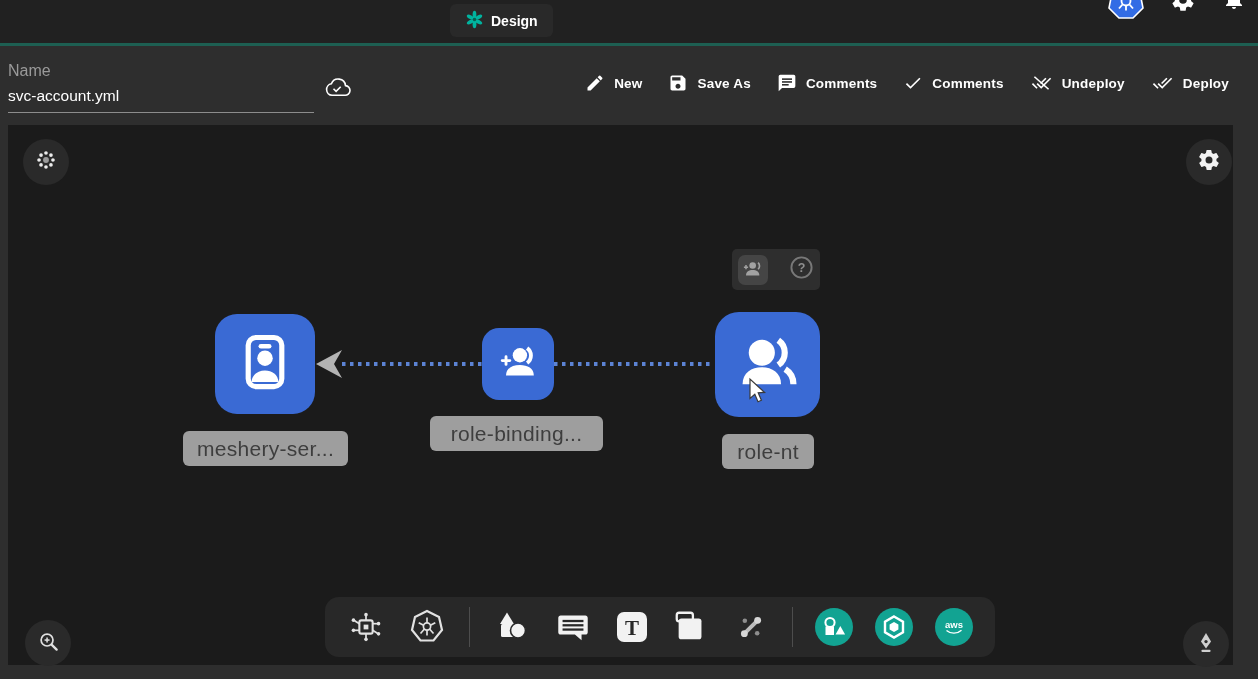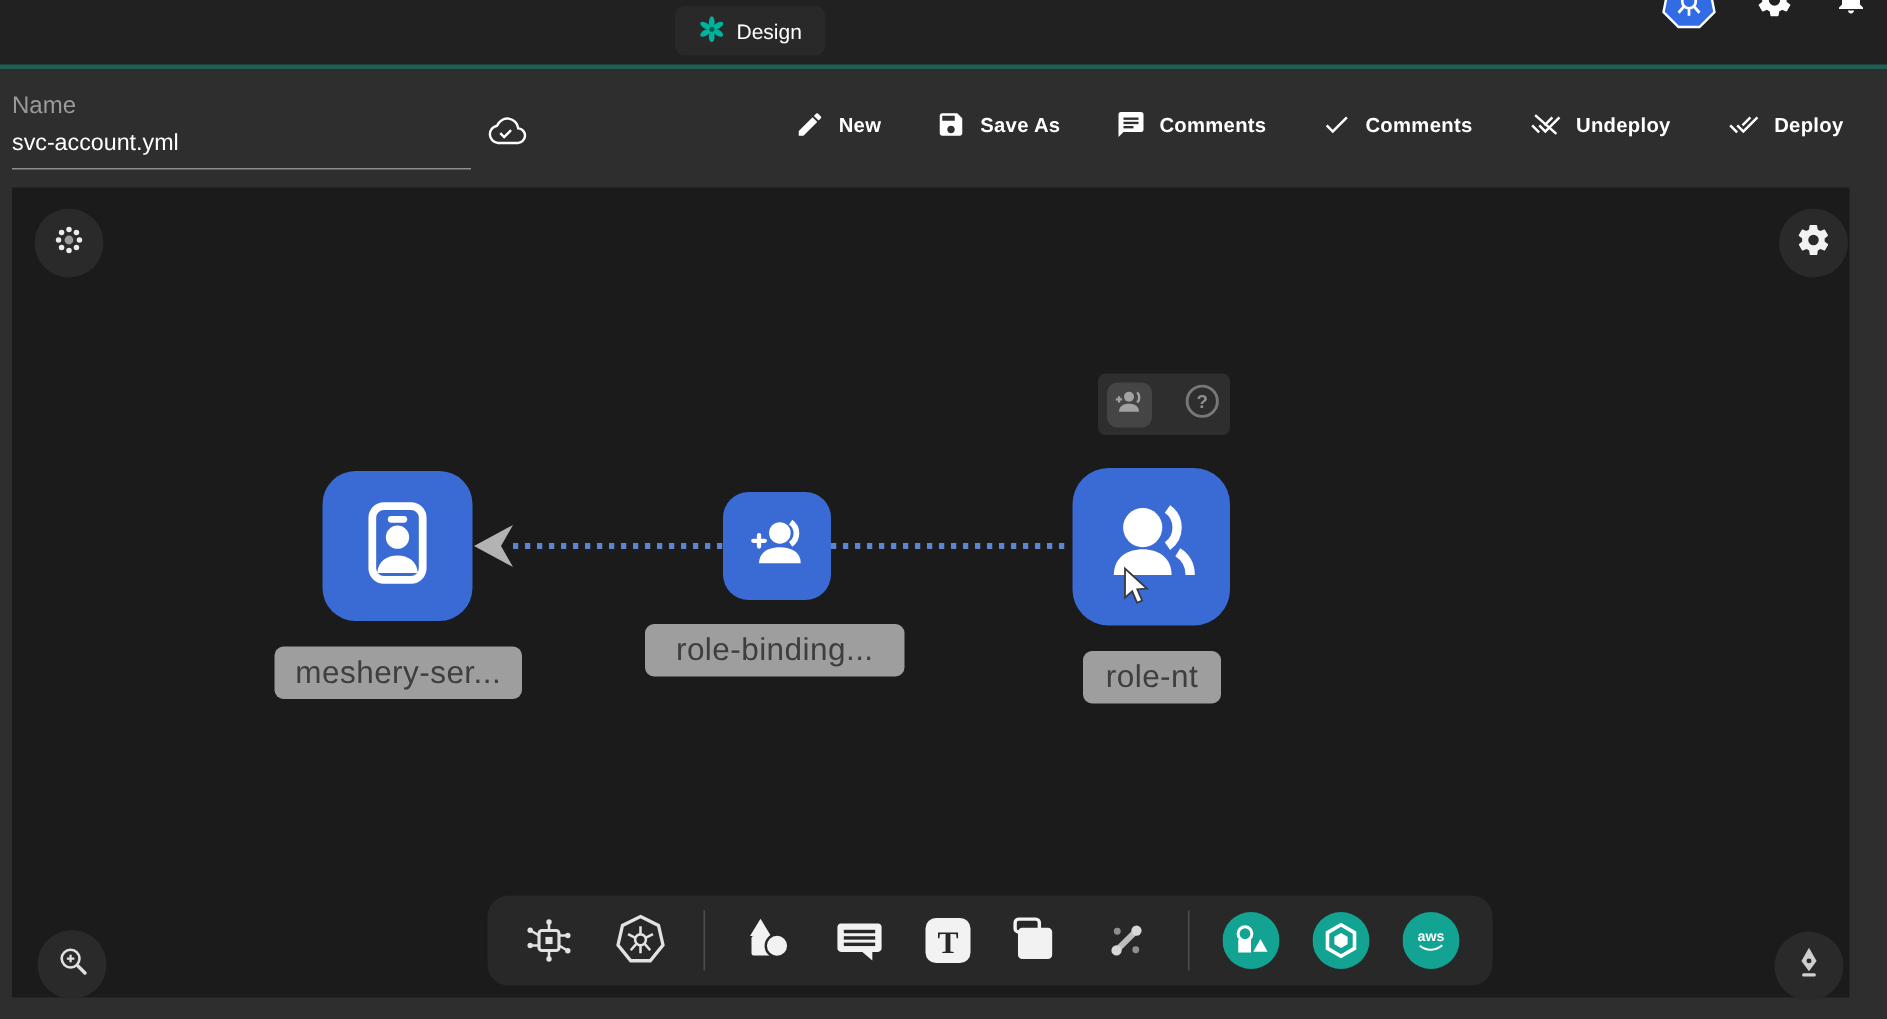--- a/index.html
+++ b/index.html
@@ -2,35 +2,35 @@
 <html><head>
 <meta charset="utf-8">
 <style>
   html,body{margin:0;padding:0;}
   body{width:1258px;height:679px;background:#2e2e2e;font-family:"Liberation Sans",sans-serif;overflow:hidden;position:relative;}
   .app{position:absolute;inset:0;}
 
   
   .topbar{position:absolute;top:0;left:0;right:0;height:43px;background:#212121;border-bottom:3px solid #1d5f52;overflow:hidden;}
   .tab-group{position:absolute;left:450px;top:4px;height:33px;display:flex;background:#292929;border-radius:6px;}
-  .tab{display:flex;align-items:center;gap:7px;padding:0 15px;color:#fff;font-size:14px;font-weight:400;border-radius:6px;cursor:pointer;}
+  .tab{display:flex;align-items:center;gap:7px;padding:0 15px;color:#fff;font-size:14px;font-weight:700;border-radius:6px;cursor:pointer;}
   .tab.inactive{background:#454545;}
   .topbar-right{position:absolute;right:12px;top:0;height:43px;display:flex;align-items:flex-start;gap:26px;}
   .tr-icon{position:relative;}
   .k8s-badge{margin-top:-16px;}
   .gear-top{margin-top:-13px;}
   .bell-top{margin-top:-14px;}
 
   
   .subbar{position:absolute;top:46px;left:0;right:0;height:79px;background:#2e2e2e;}
   .name-block{position:absolute;left:8px;top:16px;}
   .name-label{display:block;color:#9a9a9a;font-size:16px;margin-bottom:2px;}
   .name-input{background:transparent;border:none;outline:none;border-bottom:1px solid #8d8d8d;color:#fff;font-size:15.5px;width:306px;padding:5px 0 7px;font-family:"Liberation Sans",sans-serif;}
   .cloud-status{position:absolute;left:322px;top:30px;}
-  .actions{position:absolute;right:23px;top:26px;display:flex;gap:25px;}
+  .actions{position:absolute;right:23px;top:26px;display:flex;gap:14px;}
   .action-btn{display:flex;align-items:center;gap:9px;color:#fff;font-size:13.5px;font-weight:600;letter-spacing:.2px;cursor:pointer;background:none;border:none;font-family:"Liberation Sans",sans-serif;}
   .action-btn svg{display:block;}
 
   
   .canvas{position:absolute;left:8px;top:125px;width:1225px;height:540px;background:#1b1b1b;}
   .corner-btn{position:absolute;width:46px;height:46px;border-radius:50%;background:#2a2a2a;display:flex;align-items:center;justify-content:center;cursor:pointer;}
   .btn-freeze{left:15px;top:14px;}
   .btn-settings{left:1178px;top:14px;}
   .btn-zoom{left:17px;top:495px;}
   .btn-pen{left:1175px;top:496px;}

